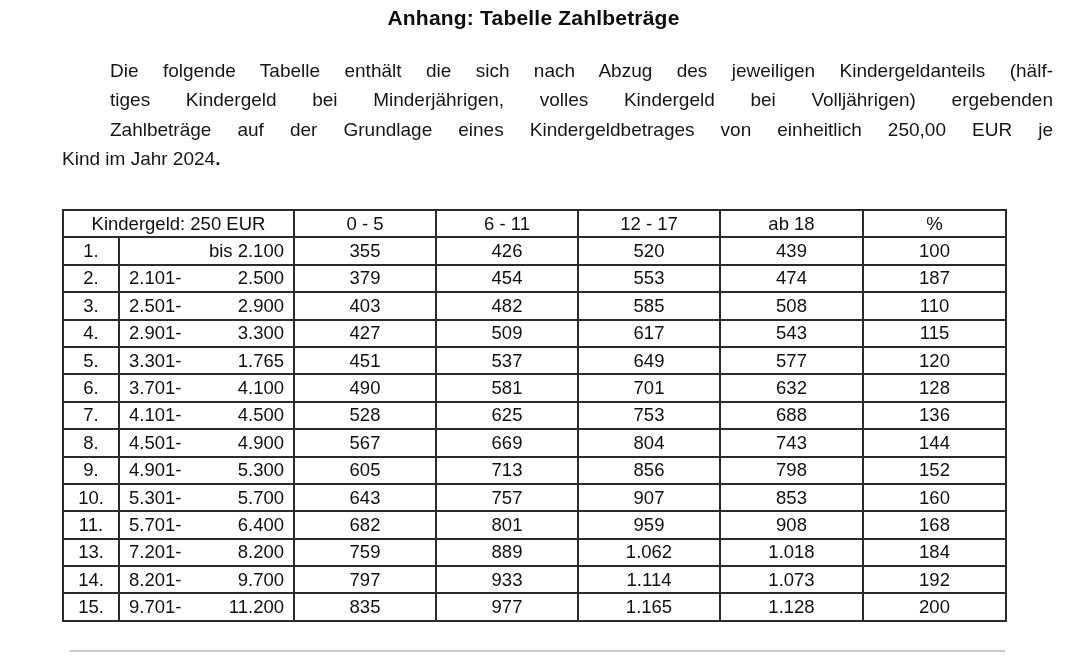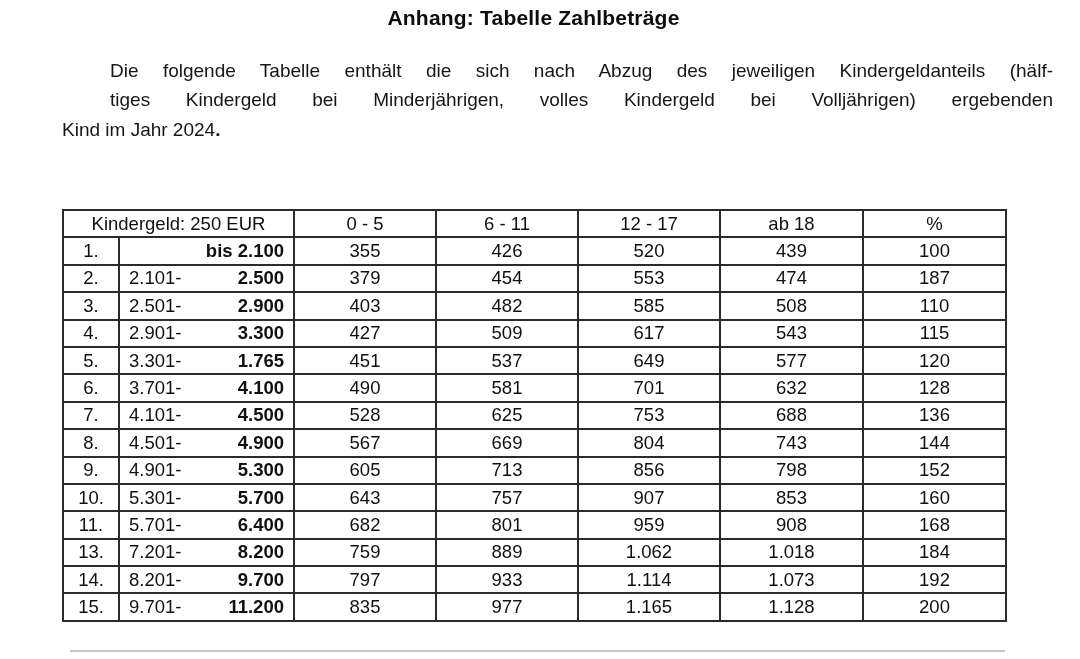--- a/index.html
+++ b/index.html
@@ -37,37 +37,38 @@
   }
   th.group-head { font-weight: 700; text-align: center; font-size: 18.5px; }
   th.col-age { text-align: center; font-weight: 400; }
   td.col-num { text-align: center; }
   td.col-val { text-align: center; }
   .range-wrap {
     display: flex; justify-content: space-between; align-items: center;
     padding: 0 9px; height: 100%;
   }
   .range-from { text-align: left; }
-  .range-to { margin-left: auto; font-weight: bold; }
+  .range-to { margin-left: auto; }
 
   .bottom-hairline {
     position: absolute; left: 70px; top: 650px; width: 935px; height: 2px;
     background: #c9c9c9;
   }
 </style>
 </head>
 <body>
 
 <div class="page">
 
   <div class="doc-title">Anhang: Tabelle Zahlbeträge</div>
 
   <div class="intro">
       <div class="para-line justified">Die folgende Tabelle enthält die sich nach Abzug des jeweiligen Kindergeldanteils (hälf-</div>
       <div class="para-line justified">tiges Kindergeld bei Minderjährigen, volles Kindergeld bei Volljährigen) ergebenden</div>
+      <div class="para-line justified">Zahlbeträge auf der Grundlage eines Kindergeldbetrages von einheitlich 250,00 EUR je</div>
       <div class="para-line last">Kind im Jahr 2024<b>.</b></div>
     </div>
 
   <table class="zahl">
     <colgroup>
       <col style="width:56px">
       <col style="width:175px">
       <col style="width:142px">
       <col style="width:142px">
       <col style="width:142px">

